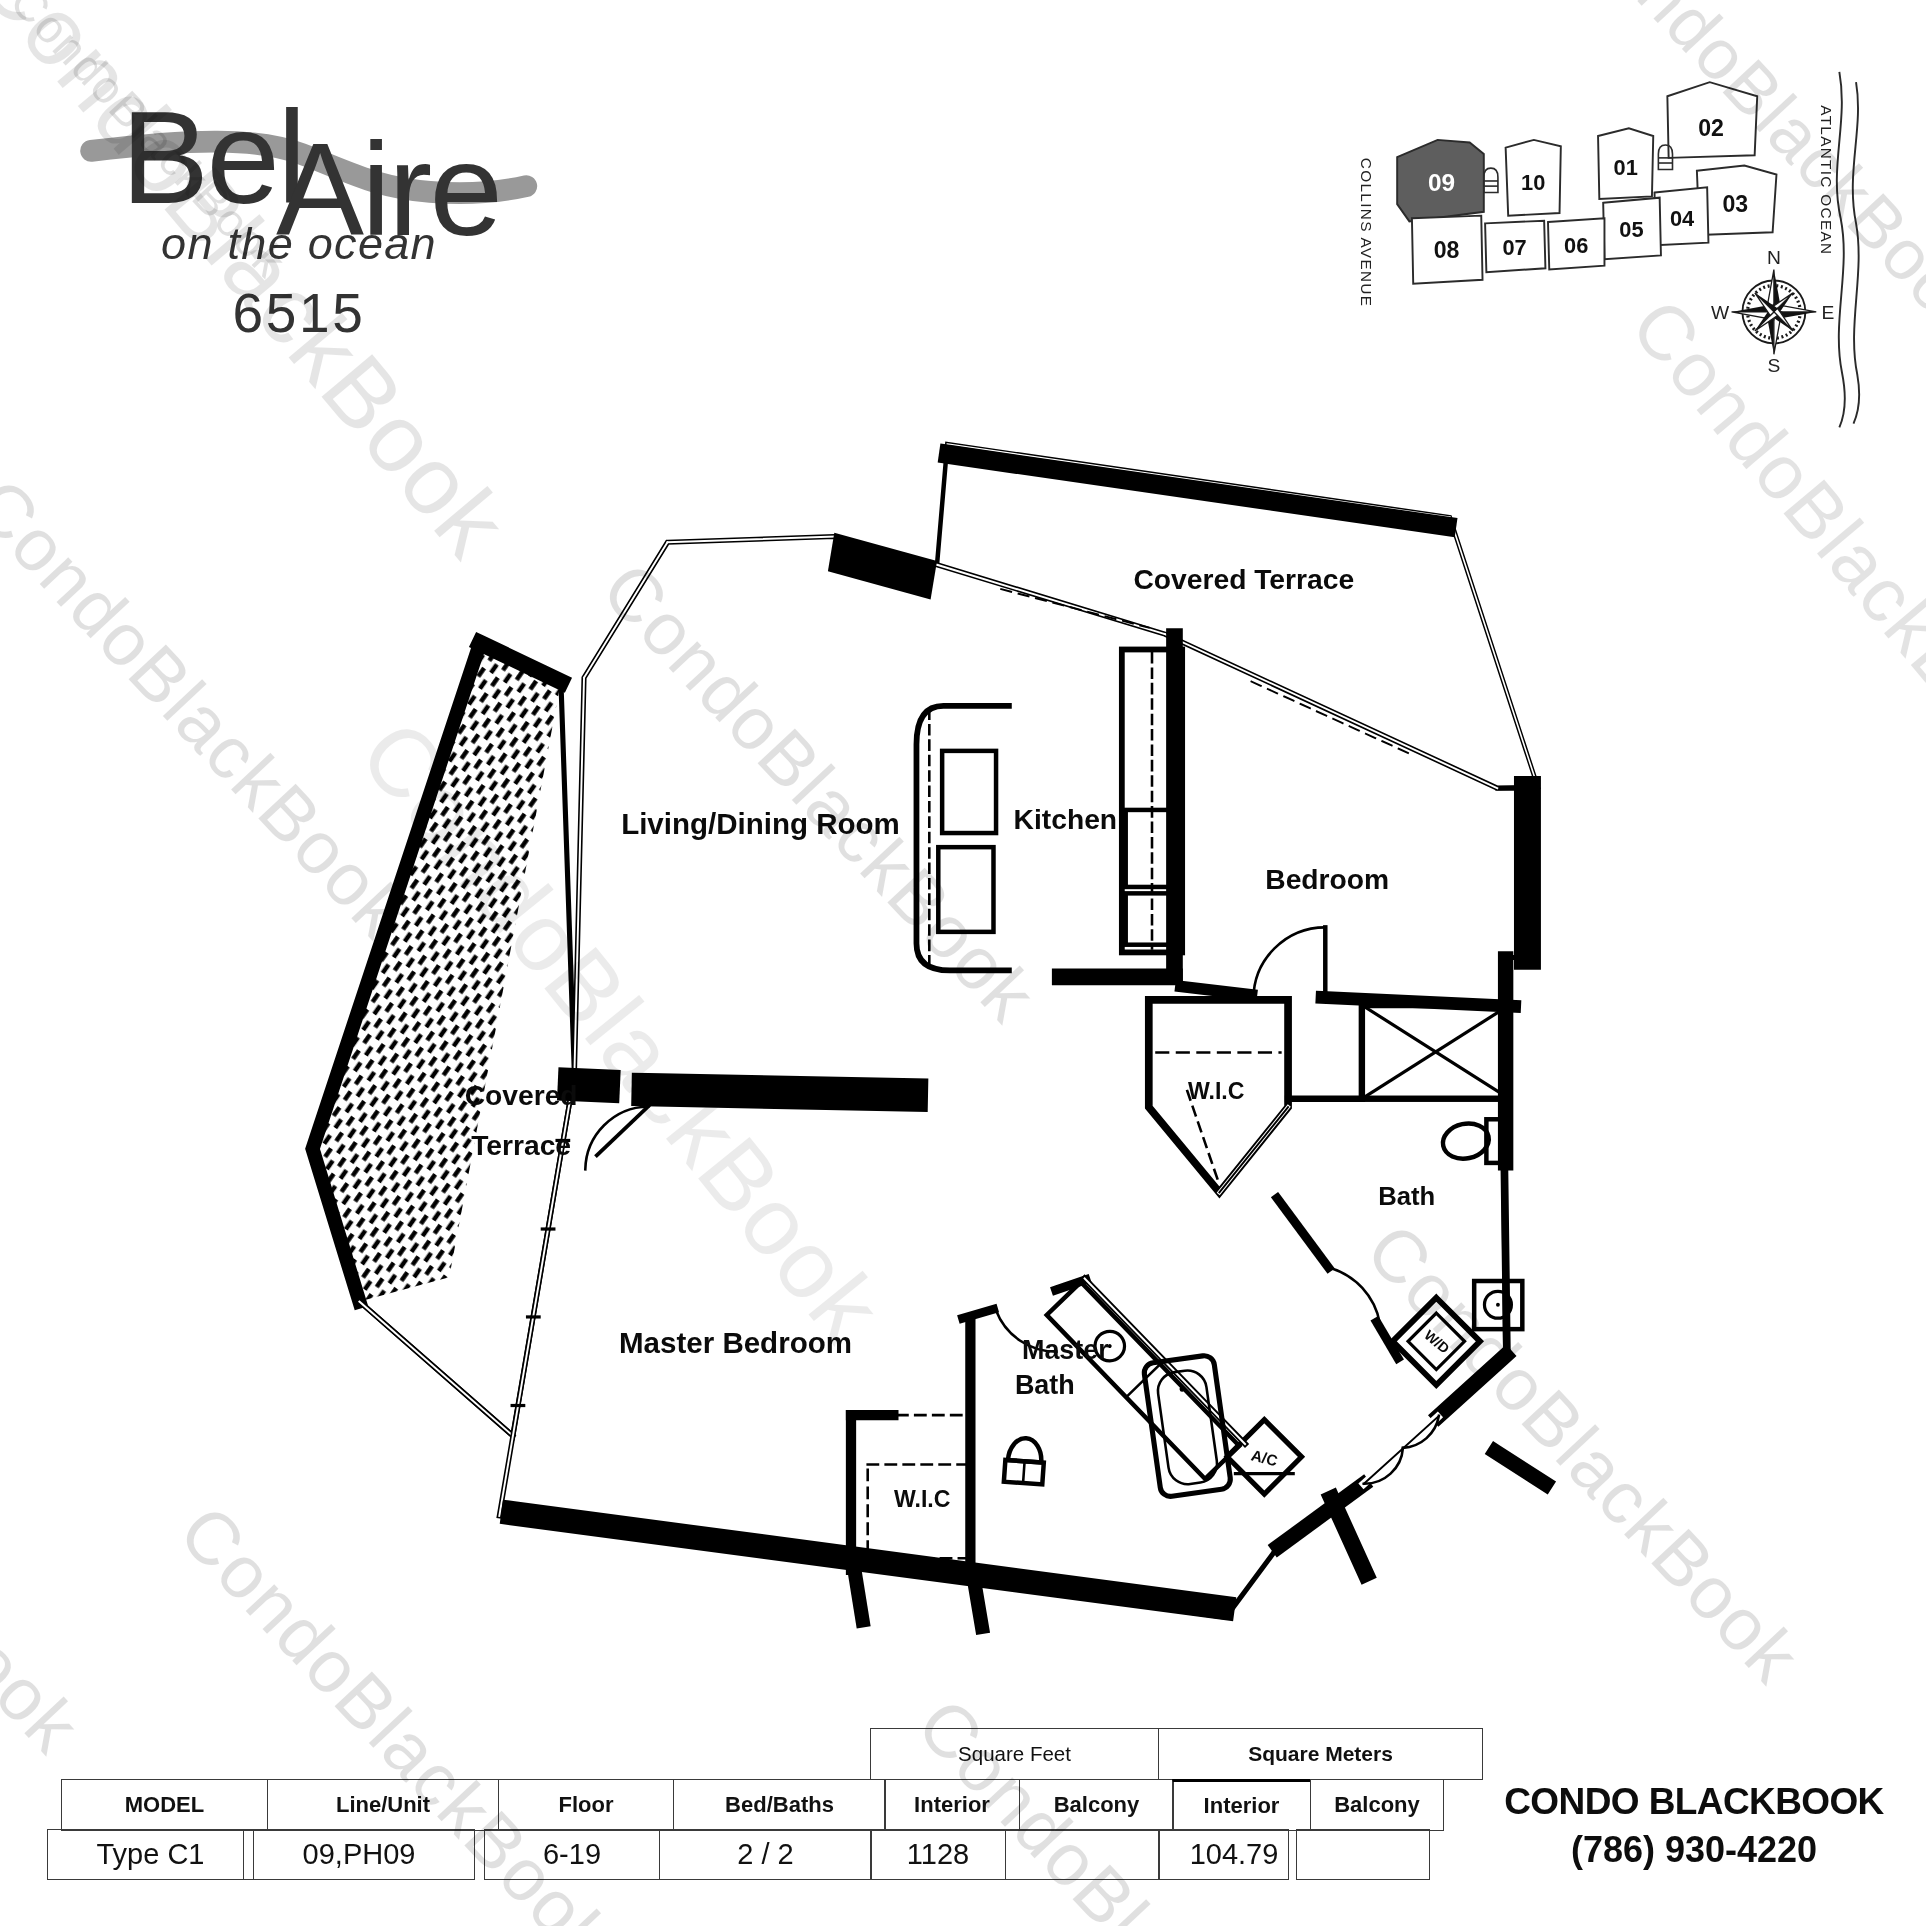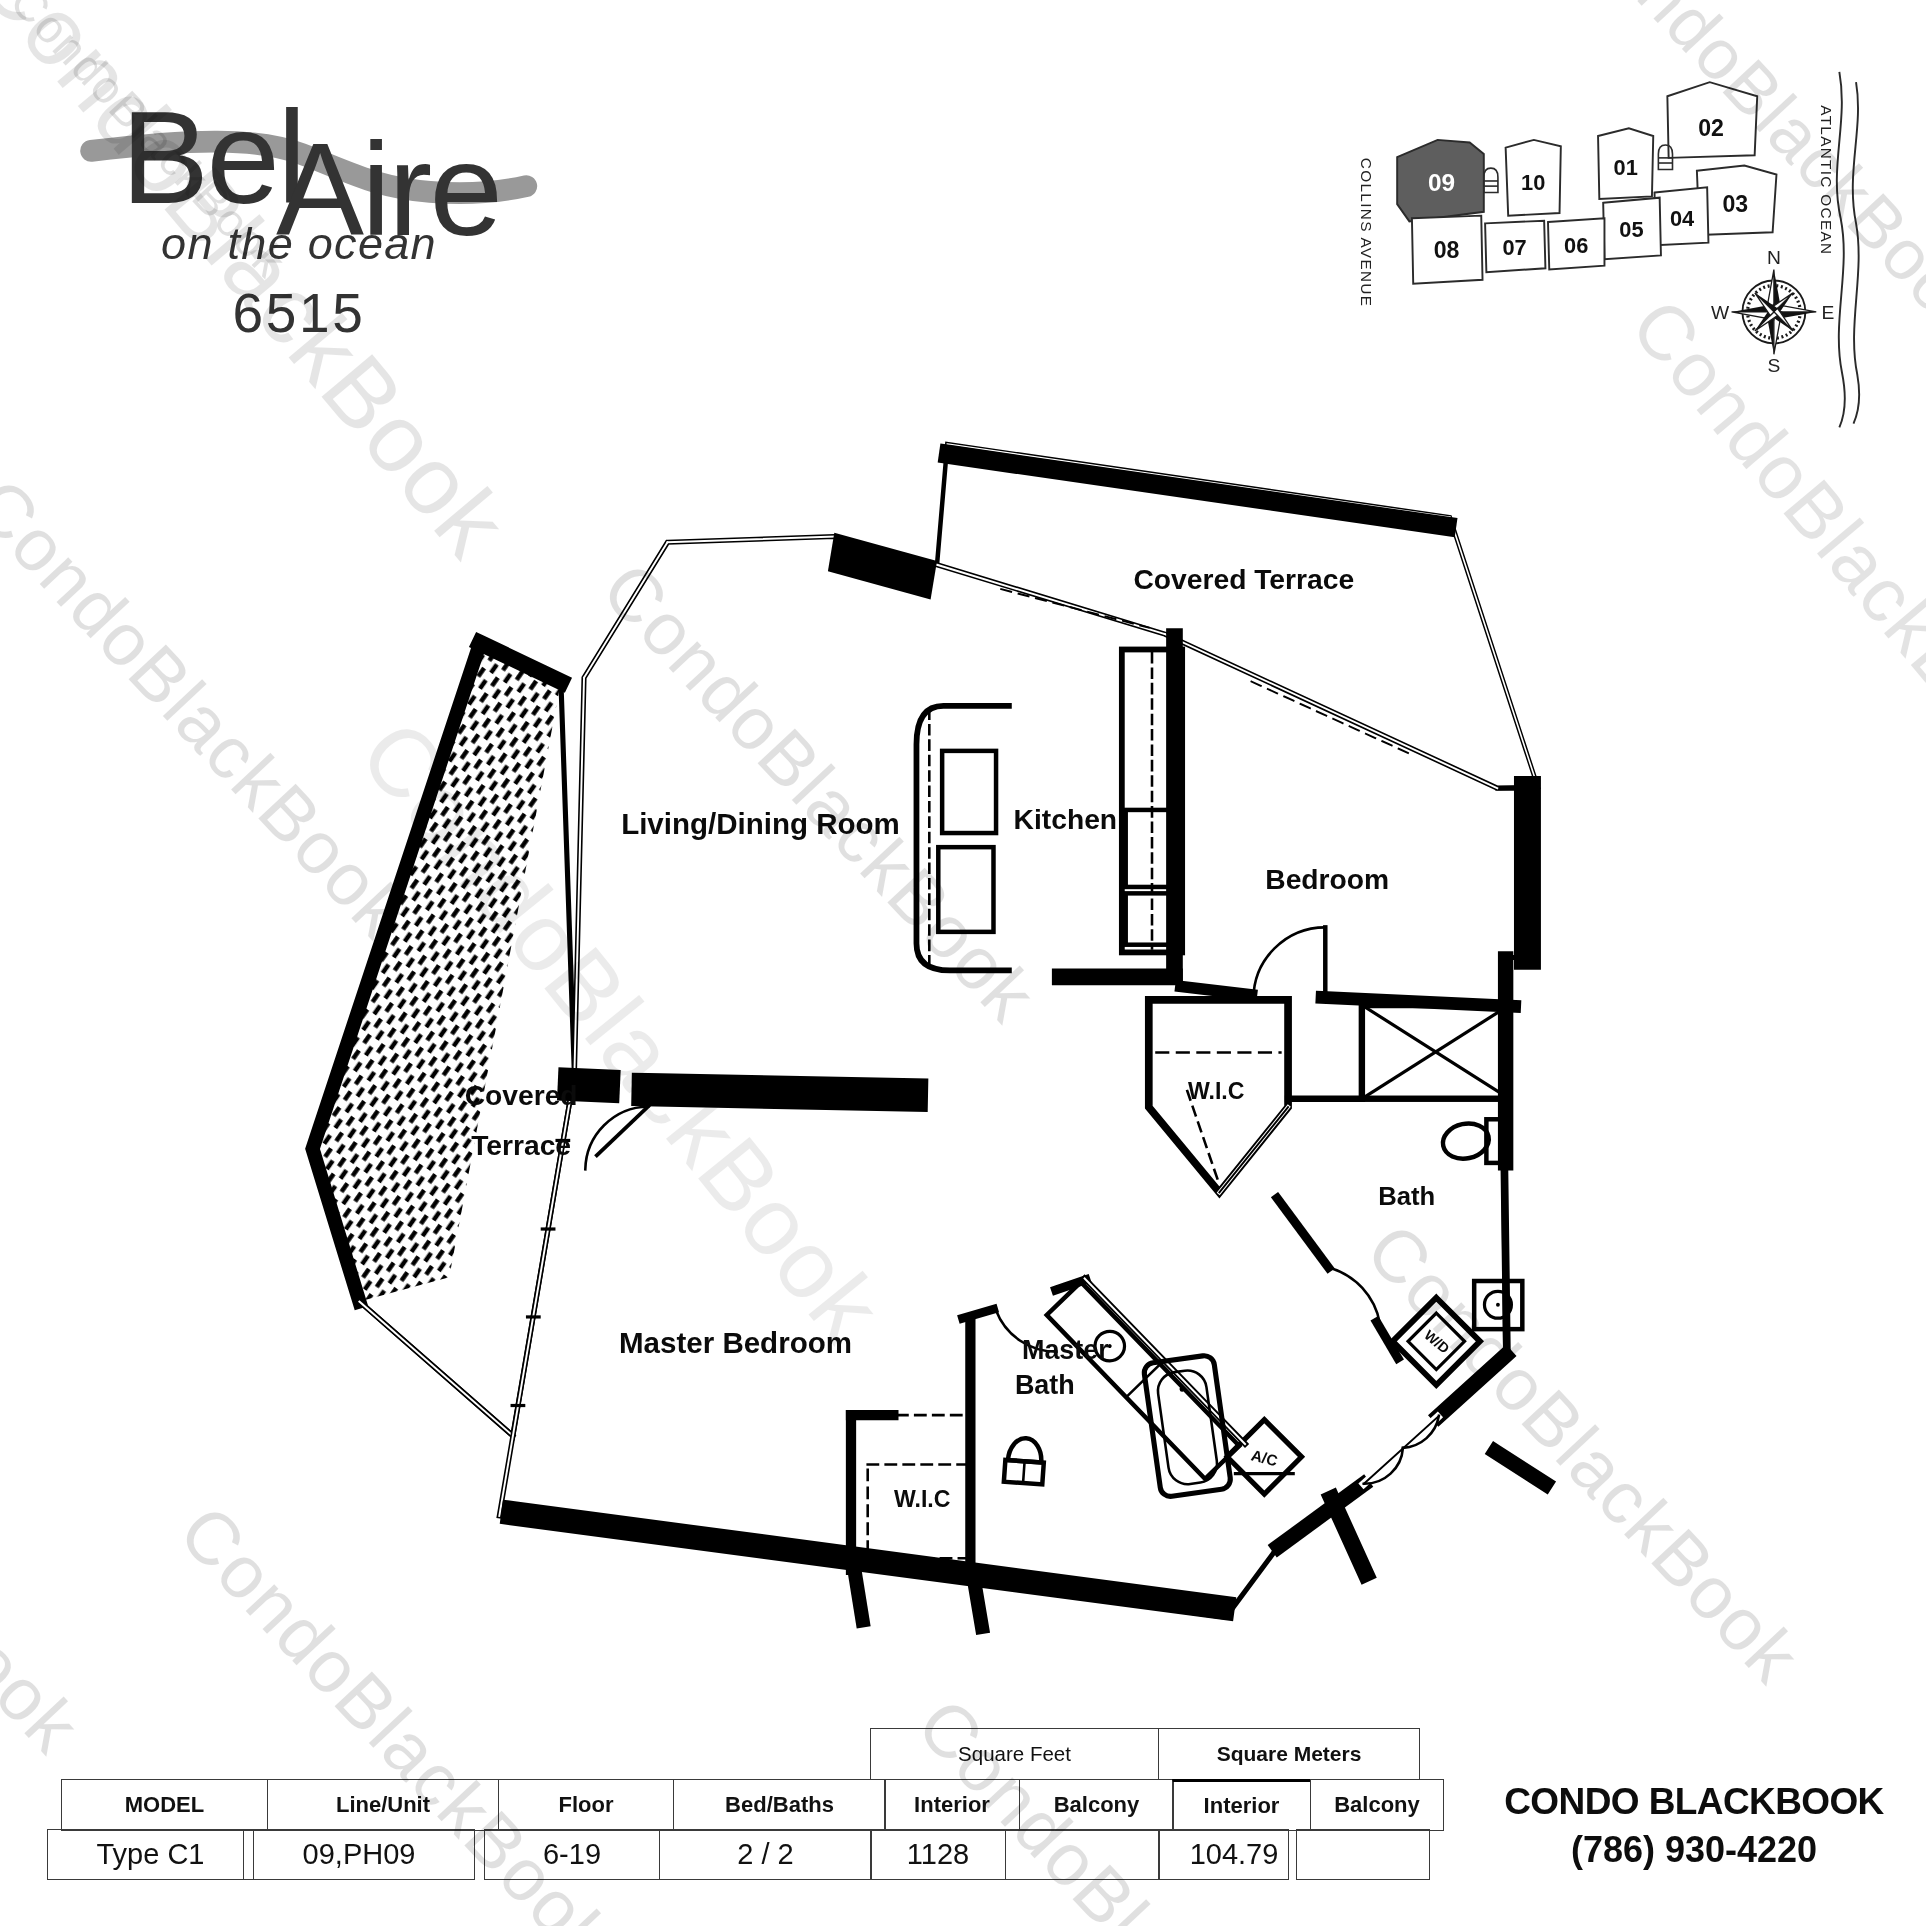--- a/index.html
+++ b/index.html
@@ -281,21 +281,21 @@
       <text x="2238" y="2098" font-size="22" transform="rotate(40 2238 2092)">W/D</text>
     </g>
   </svg>
 
   <div id="logo-bel" class="logo-word">Bel</div>
   <div id="logo-aire" class="logo-word">Aire</div>
   <div id="logo-tagline">on the ocean</div>
   <div id="logo-number">6515</div>
 
   <div class="cell span" style="left:870px;top:1728px;width:289px;height:52px;">Square Feet</div>
-  <div class="cell span bold" style="left:1158px;top:1728px;width:262px;height:52px;text-align:center;">Square Meters</div>
+  <div class="cell span bold" style="left:1158px;top:1728px;width:325px;height:52px;text-align:center;">Square Meters</div>
 
   <div class="cell hdr" style="left:47px;top:1779px;width:207px;height:52px;">MODEL</div>
   <div class="cell hdr" style="left:253px;top:1779px;width:232px;height:52px;">Line/Unit</div>
   <div class="cell hdr" style="left:484px;top:1779px;width:176px;height:52px;">Floor</div>
   <div class="cell hdr" style="left:659px;top:1779px;width:213px;height:52px;">Bed/Baths</div>
   <div class="cell hdr" style="left:870px;top:1779px;width:136px;height:52px;">Interior</div>
   <div class="cell hdr" style="left:1005px;top:1779px;width:155px;height:52px;">Balcony</div>
   <div class="cell hdr thicktop" style="left:1158px;top:1779px;width:139px;height:52px;">Interior</div>
   <div class="cell hdr" style="left:1296px;top:1779px;width:134px;height:52px;">Balcony</div>
 

